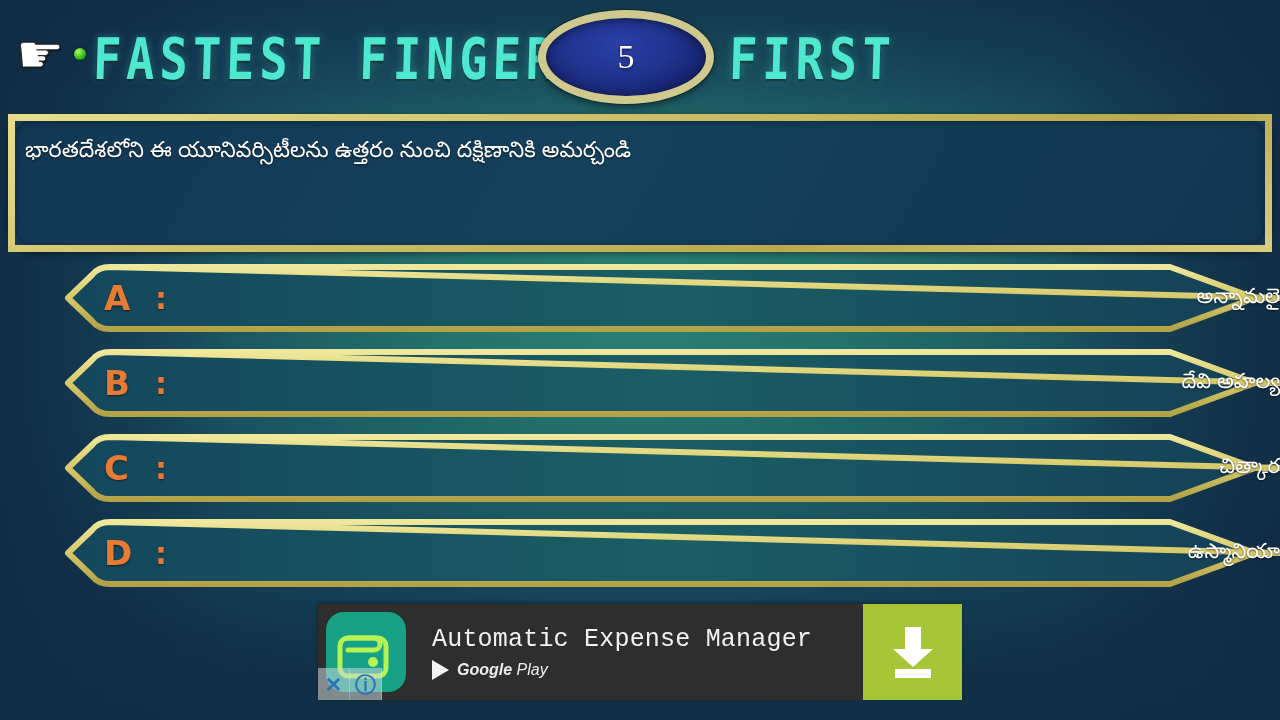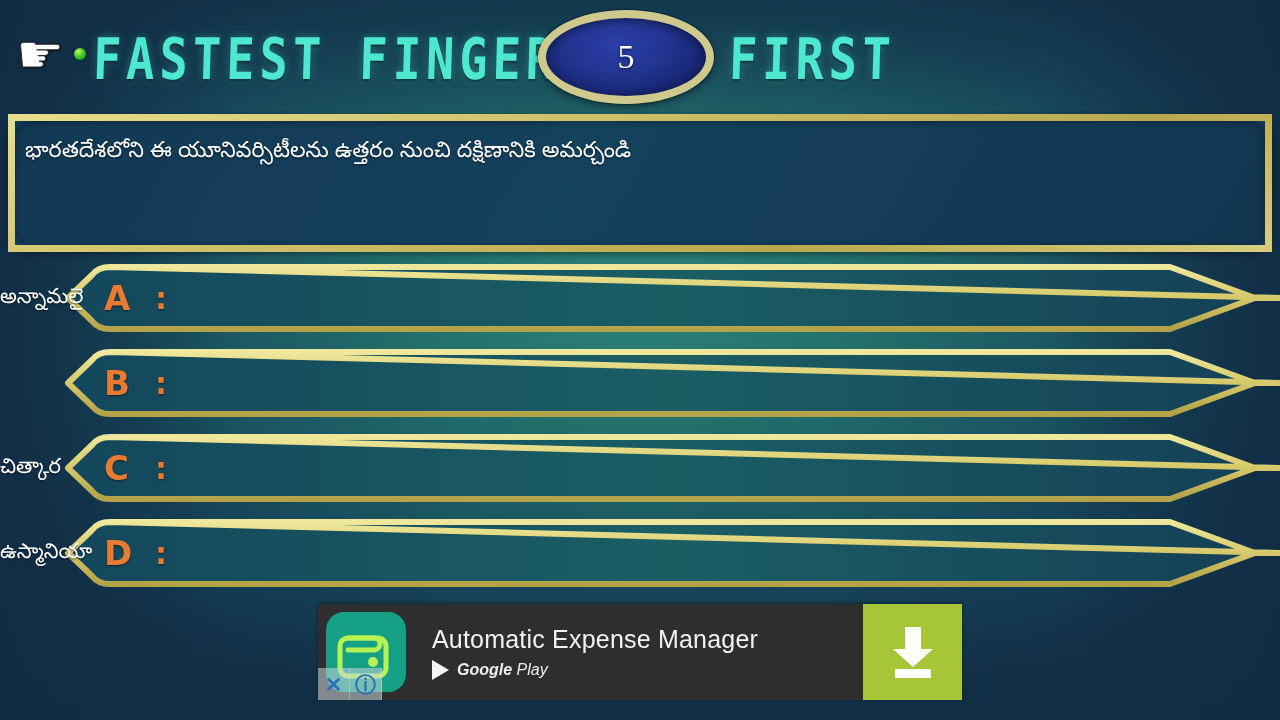--- a/index.html
+++ b/index.html
@@ -99,41 +99,41 @@
     white-space:nowrap;
   }
   .optcolon{
     position:absolute; left:155px; top:50%; transform:translateY(-50%);
     color:#e87b33; font-size:30px; font-weight:700;
     font-family:"DejaVu Sans", sans-serif;
     text-shadow:0 1px 2px rgba(0,0,0,.55);
   }
   .opttext{
     position:absolute; left:0; right:0; top:50%; transform:translateY(-50%);
-    text-align:left; color:#ffffff; font-size:21px;
+    text-align:right; color:#ffffff; font-size:21px;
     font-family:"Liberation Sans", sans-serif;
     text-shadow:0 1px 2px rgba(0,0,0,.6);
   }
 
   
   #ad{
     position:absolute; left:318px; top:604px; width:644px; height:96px; z-index:20;
     background:#2e2e2e;
     display:flex; align-items:stretch;
     box-shadow:0 -1px 3px rgba(0,0,0,.4);
   }
   #adIconWrap{
     width:96px; display:flex; align-items:center; justify-content:center; position:relative;
   }
   #adIcon{
     width:80px; height:80px; border-radius:18px; background:#16a085;
     position:relative;
   }
   #adText{ flex:1; display:flex; flex-direction:column; justify-content:center; padding-left:18px; }
-  #adTitle{ color:#f2f2f2; font-size:25px; font-weight:400; font-family:Liberation Sans, sans-serif; letter-spacing:.2px; }
+  #adTitle{ color:#f2f2f2; font-size:25px; font-weight:400; font-family:Liberation Mono, monospace; letter-spacing:.2px; }
   #adStore{ display:flex; align-items:center; margin-top:6px; }
   #gpTri{
     width:0; height:0; border-top:10px solid transparent; border-bottom:10px solid transparent;
     border-left:17px solid #ffffff; margin-right:8px; opacity:.95;
   }
   #gpText{ color:#ededed; font-size:16px; font-family:"Liberation Sans", sans-serif;font-style:italic; }
   #gpText b{ font-weight:700; }
   #adCta{
     width:99px; background:#a6c638; display:flex; align-items:center; justify-content:center;
   }
@@ -195,20 +195,21 @@
   </div>
 
   <div class="optrow">
     <svg class="optshape" viewBox="0 0 1280 70" preserveAspectRatio="none">
       <path d="M110,4 H1170 L1255,35 H1280 M1280,35 H1255 L1170,66 H110 Q98,66 92,58 L68,35 L92,12 Q98,4 110,4 Z" fill="url(#fill)" stroke="url(#gold)" stroke-width="6" stroke-linejoin="round"></path>
       <path d="M0,35 H68" stroke="url(#gold)" stroke-width="6"></path>
       <path d="M1255,35 H1280" stroke="url(#gold)" stroke-width="6"></path>
     </svg>
     <div class="optletter">B</div>
     <div class="optcolon">:</div>
+    <div class="opttext">దేవి అహల్య</div>
   </div>
 
   <div class="optrow">
     <svg class="optshape" viewBox="0 0 1280 70" preserveAspectRatio="none">
       <path d="M110,4 H1170 L1255,35 H1280 M1280,35 H1255 L1170,66 H110 Q98,66 92,58 L68,35 L92,12 Q98,4 110,4 Z" fill="url(#fill)" stroke="url(#gold)" stroke-width="6" stroke-linejoin="round"></path>
       <path d="M0,35 H68" stroke="url(#gold)" stroke-width="6"></path>
       <path d="M1255,35 H1280" stroke="url(#gold)" stroke-width="6"></path>
     </svg>
     <div class="optletter">C</div>
     <div class="optcolon">:</div>

